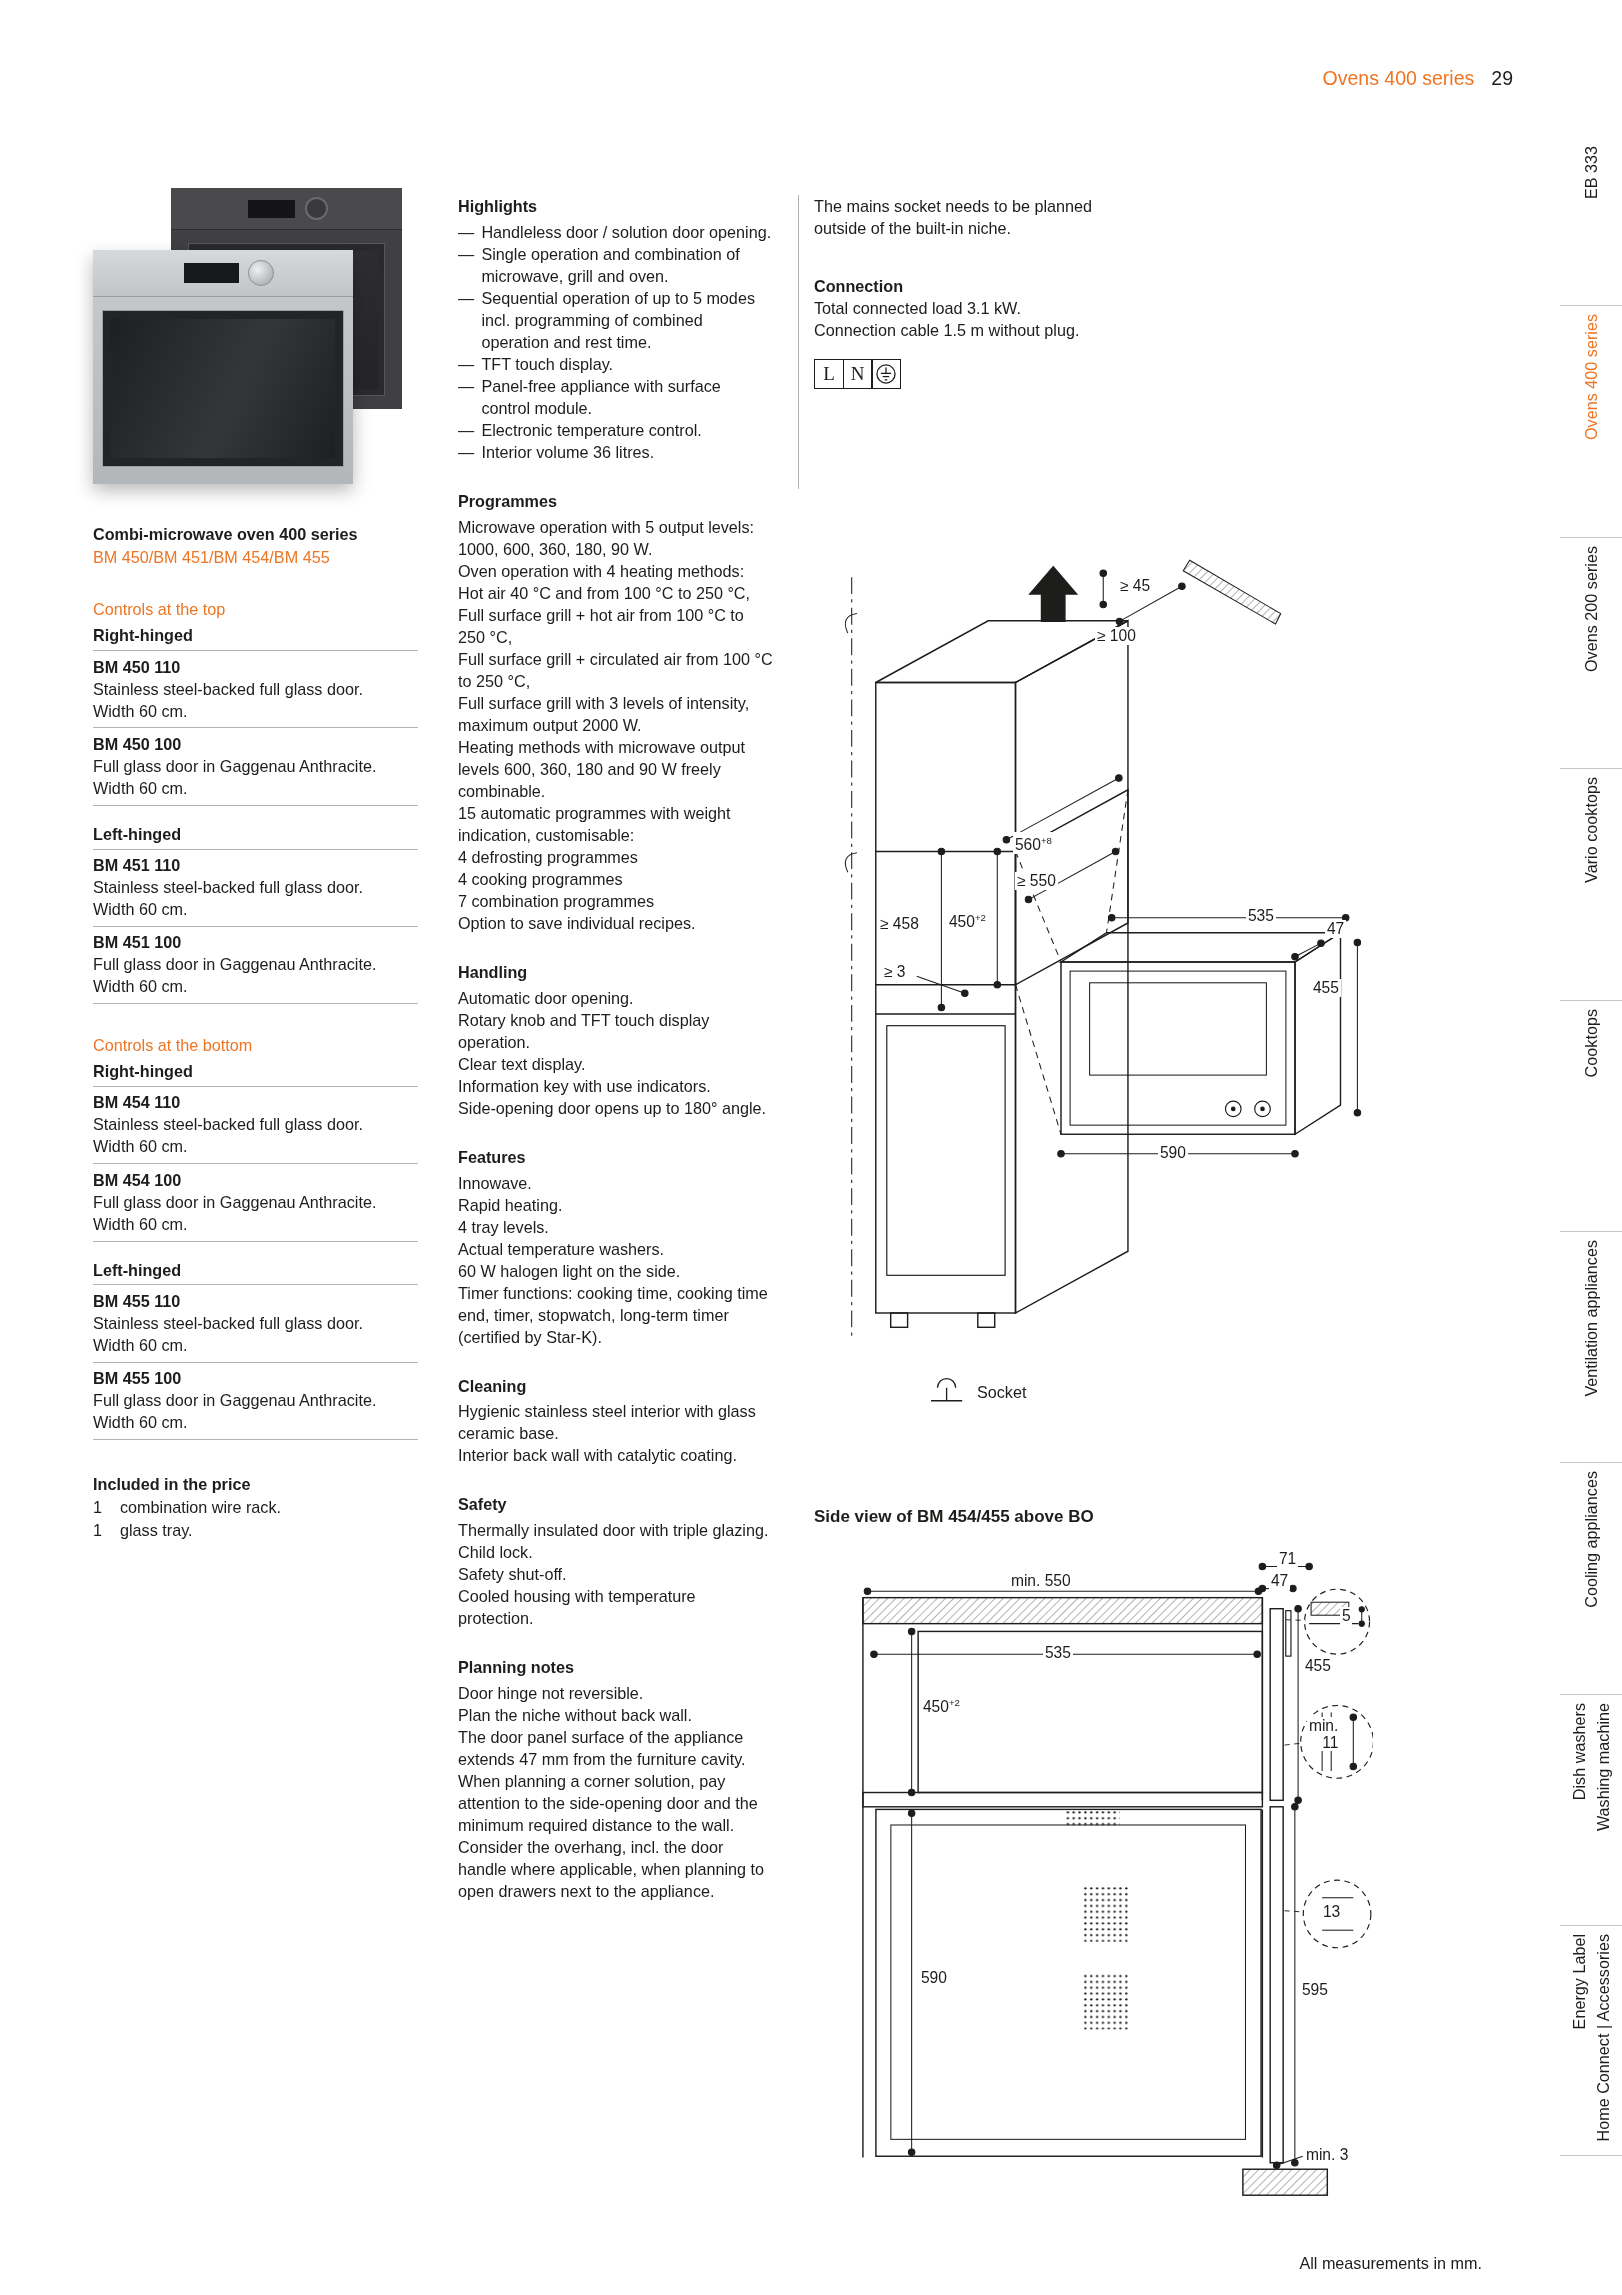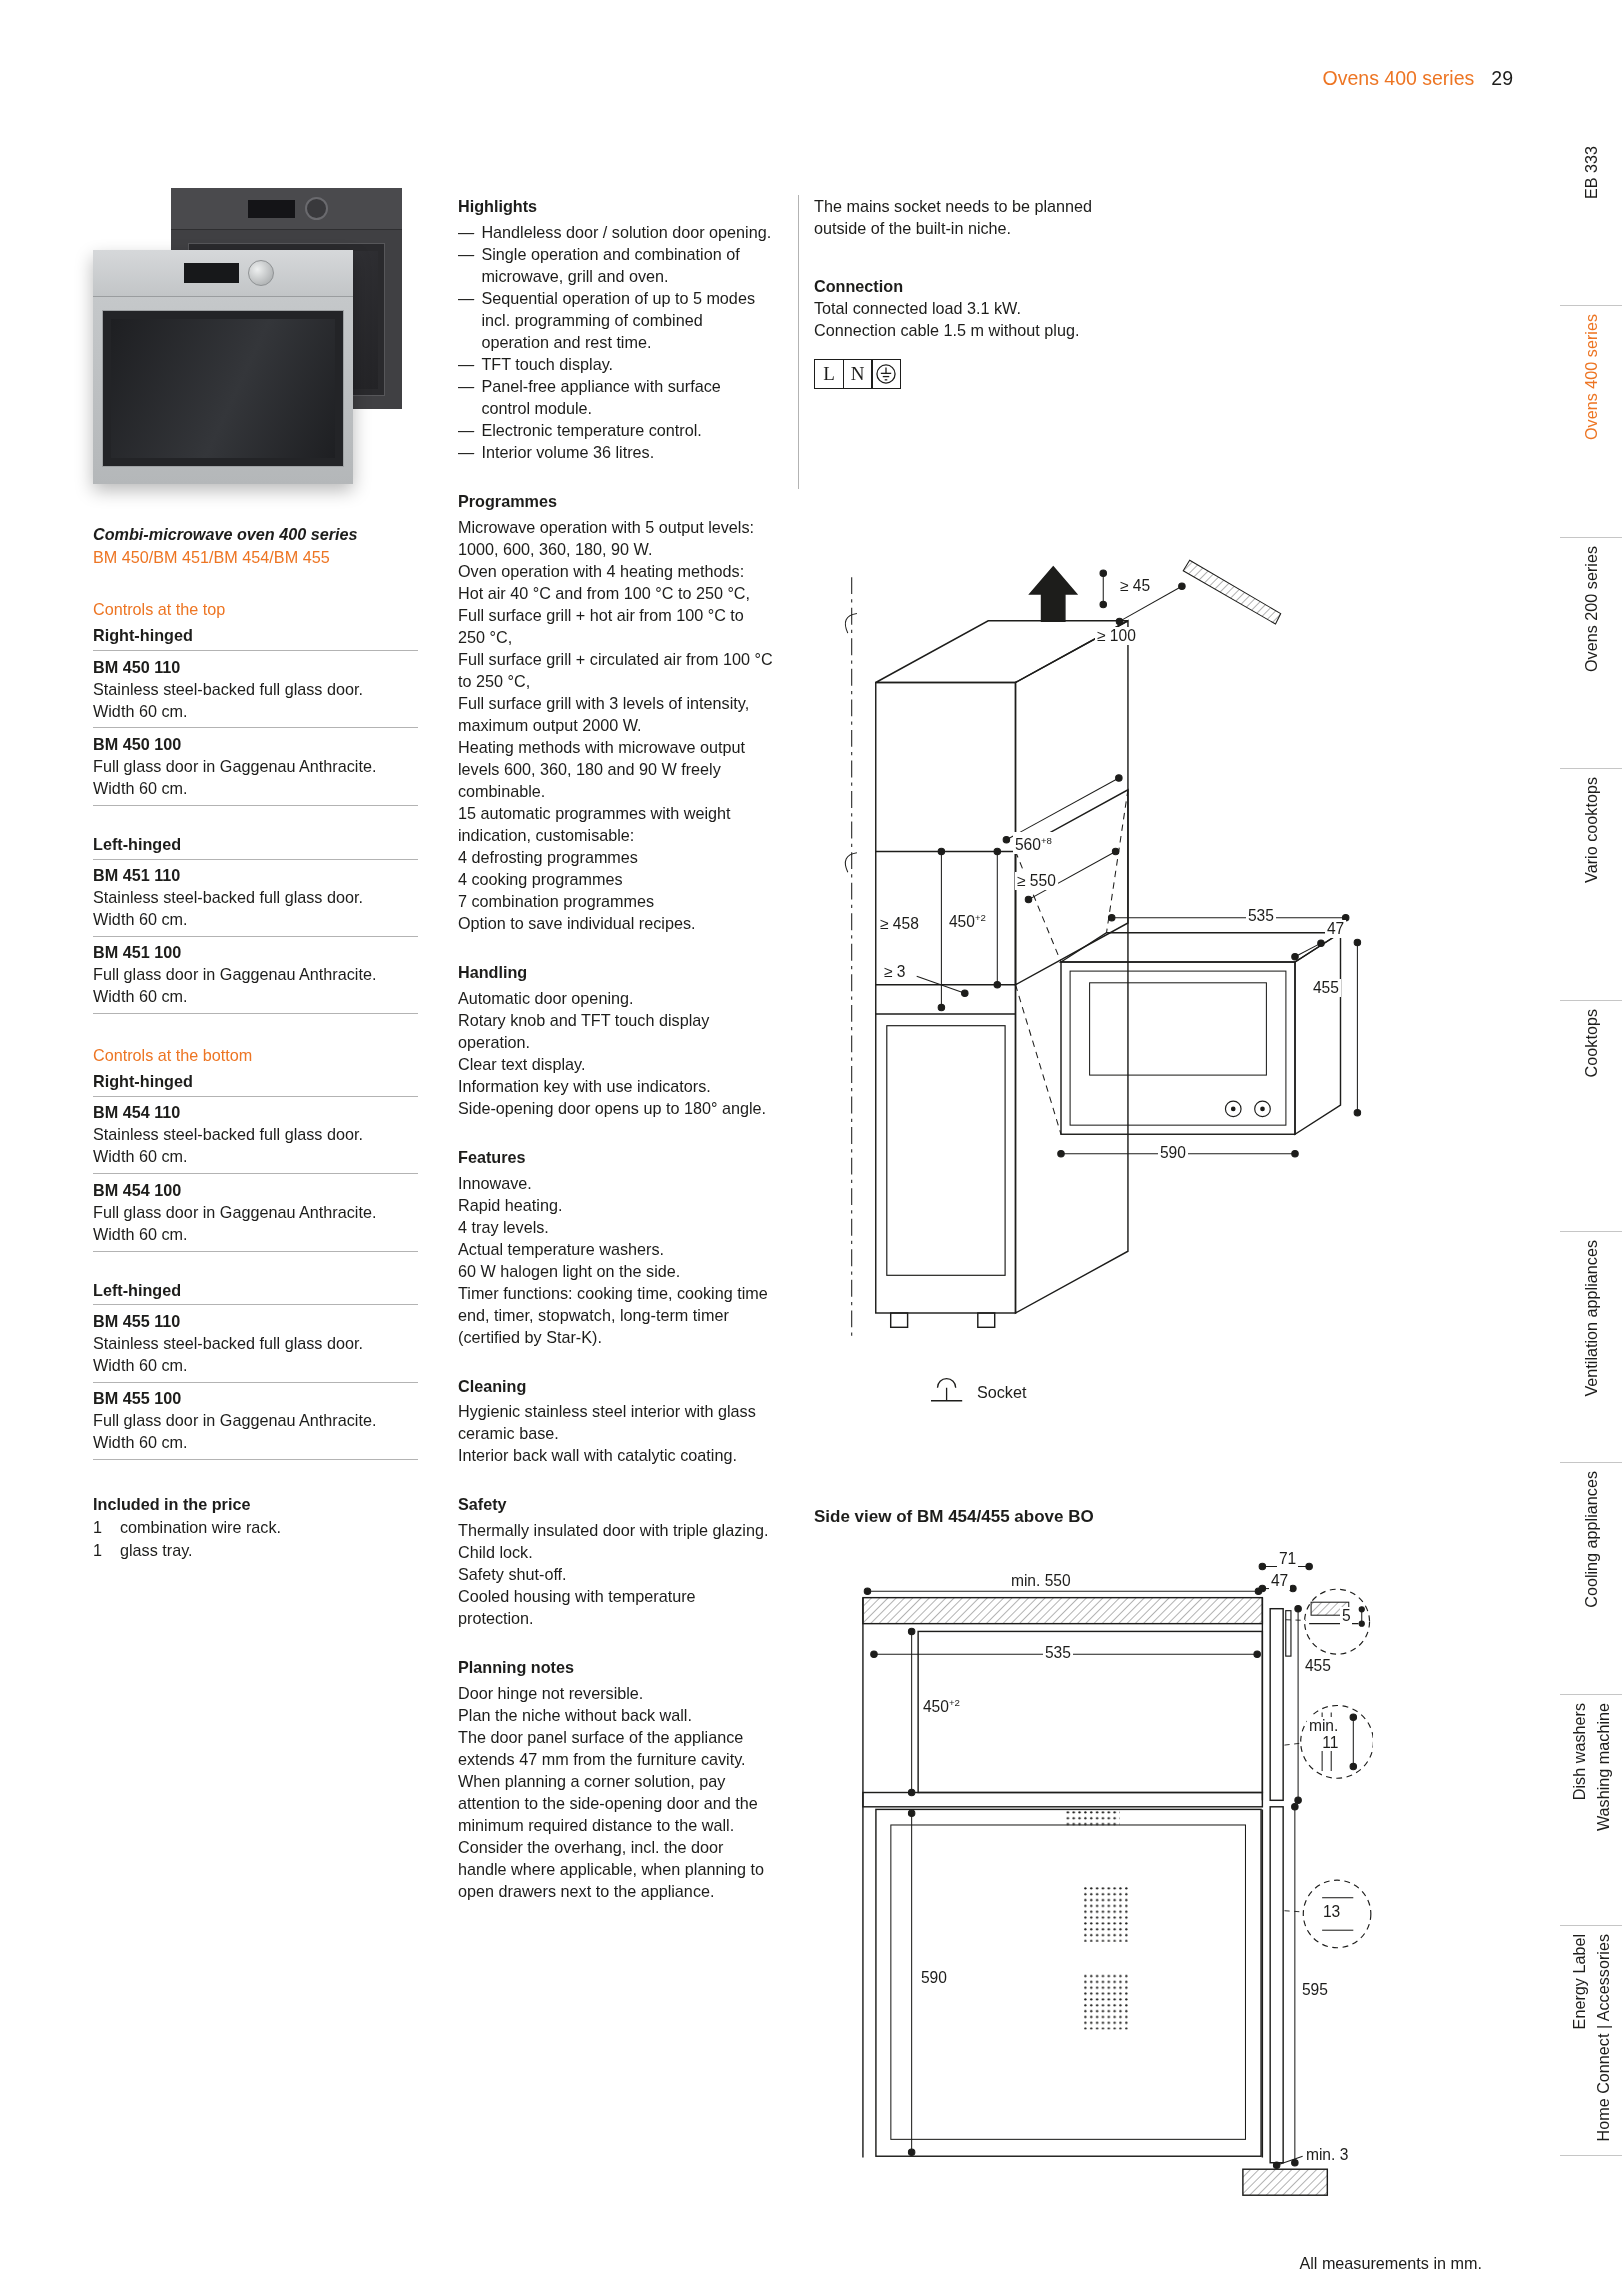--- a/index.html
+++ b/index.html
@@ -24,24 +24,24 @@
   .oven-dark .ov-knob { position:absolute; left:134px; top:9px; width:23.4px; height:23.4px; border-radius:50%; background:#39393c; border:2.6px solid #6a6a6e; }
   .oven-dark .ov-door { position:absolute; left:17px; right:17px; top:55px; bottom:13px; background:#2a2a2d; border:1.3px solid #57575a; }
   .oven-dark .ov-glass { position:absolute; left:6.5px; right:6.5px; top:6.5px; bottom:6.5px; background:linear-gradient(120deg,#232326,#303034 60%,#232326); }
   .oven-steel { left:0; top:62px; width:260px; height:234px; background:linear-gradient(#c9ccce,#b4b7b9); box-shadow:0 6.5px 17px rgba(0,0,0,.28); }
   .oven-steel .ov-panel { position:relative; height:47px; background:linear-gradient(#d6d8da,#c2c5c7); border-bottom:0.6px solid #9a9d9f; }
   .oven-steel .ov-display { position:absolute; left:91px; top:13px; width:55px; height:19.5px; background:#17181a; }
   .oven-steel .ov-knob { position:absolute; left:155px; top:10.4px; width:26px; height:26px; border-radius:50%; background:radial-gradient(circle at 35% 35%, #eef0f0, #9da0a2); border:1.9px solid #8f9294; }
   .oven-steel .ov-door { position:absolute; left:9px; right:9px; top:60px; bottom:17px; background:#232427; border:1.9px solid #9fa2a4; }
   .oven-steel .ov-glass { position:absolute; left:7.8px; right:7.8px; top:7.8px; bottom:7.8px; background:linear-gradient(115deg,#1e1f22,#34363a 55%,#1e1f22); }
 
-  .cat-title { font-weight:bold; margin-top:39px;font-style:italic; }
+  .cat-title { font-weight:bold; margin-top:39px; }
   .cat-models { color:#ED7523; margin-top:1.3px; }
   .grp-head { color:#ED7523; margin-top:30px; margin-bottom:2.6px; }
-  .hinge { font-weight:bold; padding-bottom:3.9px; border-bottom:1.3px solid #b3b3b3; margin-top:27px; }
+  .hinge { font-weight:bold; padding-bottom:3.9px; border-bottom:1.3px solid #b3b3b3; margin-top:17px; }
   .grp-head + .hinge { margin-top:3.9px; }
   .entry { padding:4.5px 0 5.8px; border-bottom:1.3px solid #b3b3b3; }
   .entry .code { font-weight:bold; }
   .included-head { font-weight:bold; margin-top:32.5px; }
   .inc-item { display:flex; margin-top:1.3px; }
   .inc-item .qty { flex:0 0 27px; }
 
   
   .col-mid { position:absolute; left:458px; top:195px; width:315px; font-size:16.2px; line-height:22px; }
   .col-mid .sec + .sec { margin-top:27px; }

